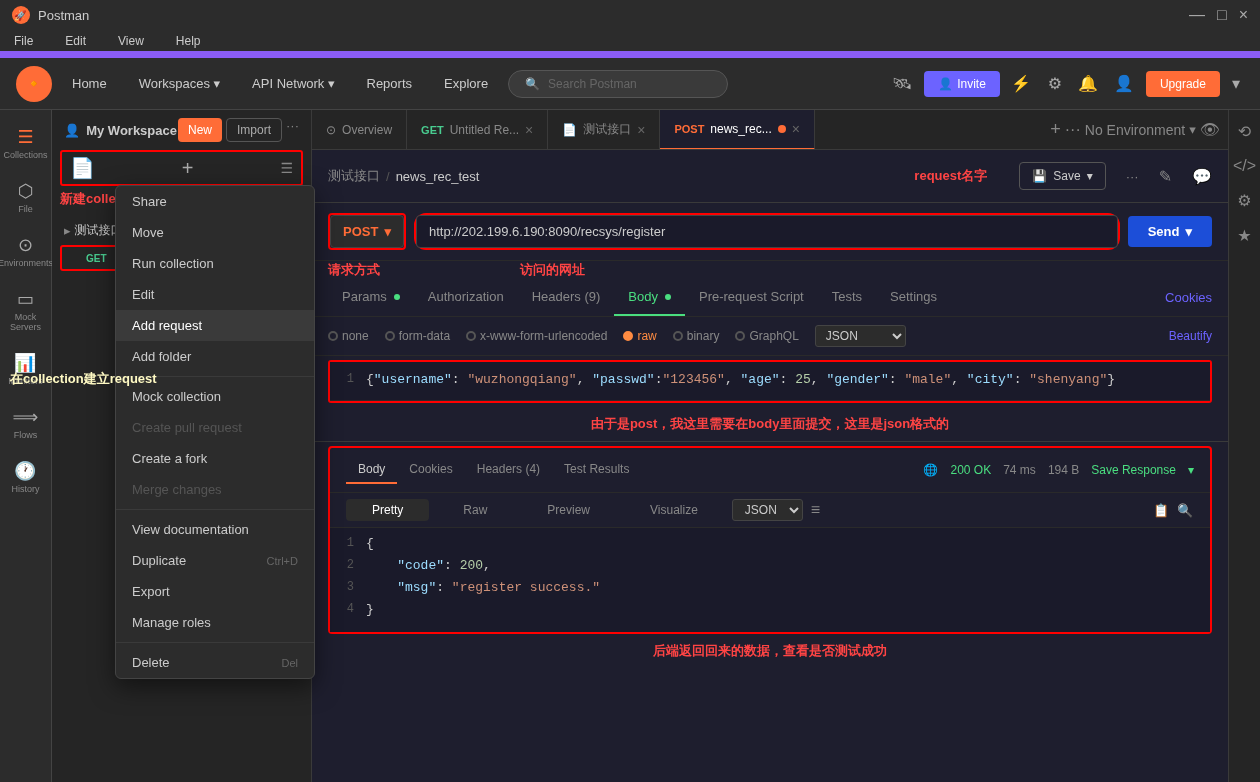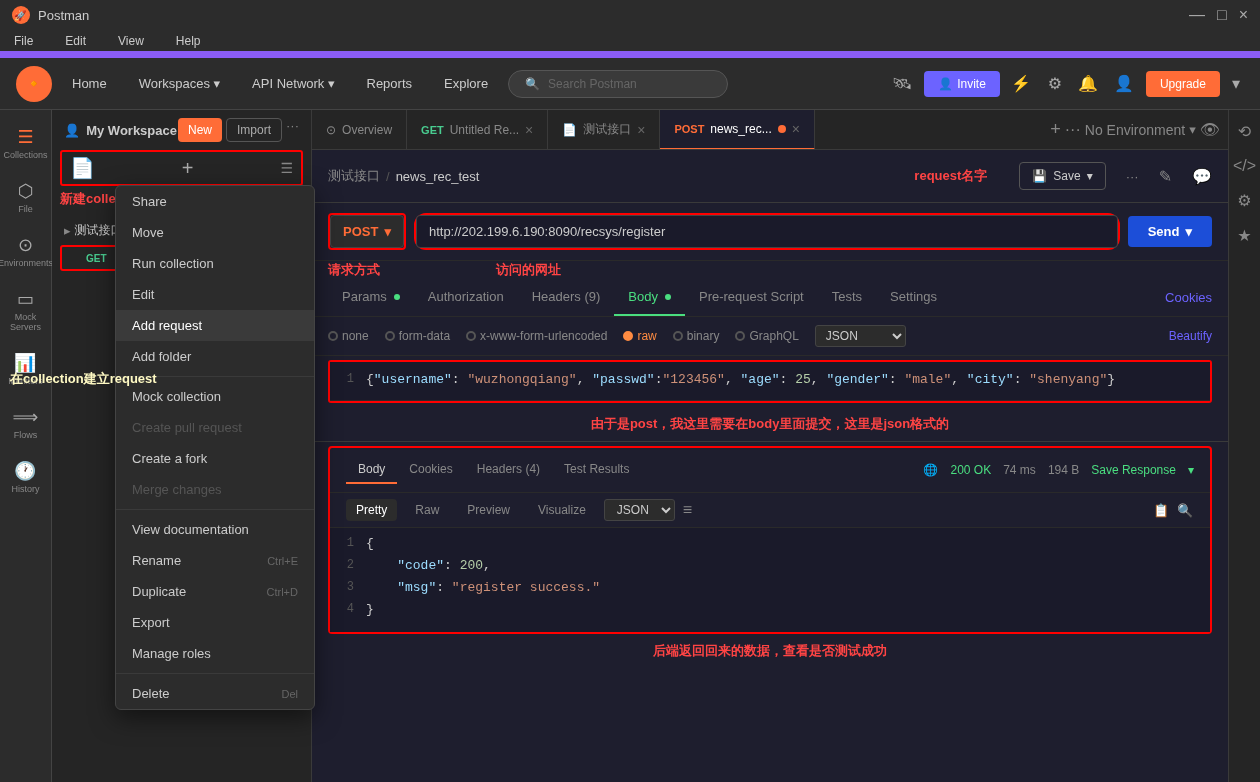--- a/index.html
+++ b/index.html
@@ -108,21 +108,21 @@
     .response-area { flex: 0 0 200px; border-top: 1px solid #3a3a3a; display: flex; flex-direction: column; background: #1e1e2e; }
     .response-header { display: flex; align-items: center; padding: 8px 16px; border-bottom: 1px solid #2a2a2a; gap: 0; }
     .resp-tab { padding: 6px 12px; color: #888; font-size: 12px; cursor: pointer; border-bottom: 2px solid transparent; }
     .resp-tab.active { color: #ccc; border-bottom-color: #ff6c37; }
     .resp-status { margin-left: auto; display: flex; align-items: center; gap: 12px; color: #4ade80; font-size: 12px; }
     .resp-meta { color: #888; font-size: 12px; }
     .save-response-btn { color: #4ade80; font-size: 12px; cursor: pointer; }
 
     
     .resp-body-options { display: flex; align-items: center; padding: 6px 16px; gap: 8px; border-bottom: 1px solid #2a2a2a; }
-    .resp-opt { padding: 4px 10px; color: #888; font-size: 12px; cursor: pointer; border-radius: 4px; }
+    .resp-opt { padding: 4px 26px; color: #888; font-size: 12px; cursor: pointer; border-radius: 4px; }
     .resp-opt.active { background: #2c2c2c; color: #fff; }
     .resp-json-select { background: #2c2c2c; color: #ccc; border: 1px solid #444; border-radius: 3px; padding: 2px 8px; font-size: 12px; }
     .resp-icons { margin-left: auto; display: flex; gap: 8px; color: #888; cursor: pointer; }
 
     
     .response-code { background: #1a1a2a; flex: 1; font-family: 'Courier New', monospace; font-size: 13px; padding: 8px 0; overflow-y: auto; }
     .resp-line { display: flex; align-items: flex-start; min-height: 22px; }
     .resp-line-num { width: 36px; text-align: right; color: #555; padding-right: 12px; font-size: 12px; flex-shrink: 0; }
     .resp-line-content { color: #ccc; white-space: pre; }
 
@@ -258,24 +258,20 @@
       </div>
       <div class="context-menu-item">Add folder</div>
       <div class="context-menu-divider"></div>
       <div class="context-menu-item">Mock collection</div>
       <div class="context-menu-item disabled">Create pull request</div>
       <div class="context-menu-item">Create a fork</div>
       <div class="context-menu-item disabled">Merge changes</div>
       <div class="context-menu-divider"></div>
       <div class="context-menu-item">View documentation</div>
       <div class="context-menu-item">
-        <span>Rename</span>
-        <span class="context-menu-shortcut">Ctrl+E</span>
-      </div>
-      <div class="context-menu-item">
         <span>Duplicate</span>
         <span class="context-menu-shortcut">Ctrl+D</span>
       </div>
       <div class="context-menu-item">Export</div>
       <div class="context-menu-item">Manage roles</div>
       <div class="context-menu-divider"></div>
       <div class="context-menu-item">
         <span>Delete</span>
         <span class="context-menu-shortcut">Del</span>
       </div>
@@ -348,21 +344,21 @@
         <div style="border:2px solid red;border-radius:12px;flex:1;display:flex;">
           <input class="url-input" type="text" style="width: 100%;" value="http://202.199.6.190:8090/recsys/register">
         </div>
 
         <button class="send-btn">
           <span>Send</span>
           <span>▾</span>
         </button>
       </div>
 
-      <div style="display:flex;gap:16px;padding:0 16px;">
+      <div style="display:flex;gap:40px;padding:0 16px;">
         <span style="color:#ff4444;font-size:13px;font-weight:bold;">请求方式</span>
         <span style="color:#ff4444;font-size:13px;font-weight:bold;margin-left:100px;">访问的网址</span>
       </div>
 
       <div class="req-tabs">
         <div class="req-tab">
           <span>Params</span>
           <span style="width:6px;height:6px;border-radius:50%;background:#4ade80;display:inline-block;margin-left:3px;"></span>
         </div>
         <div class="req-tab">Authorization</div>

